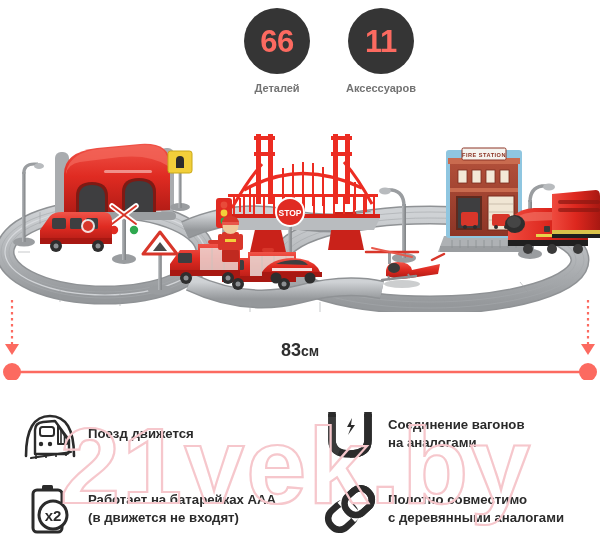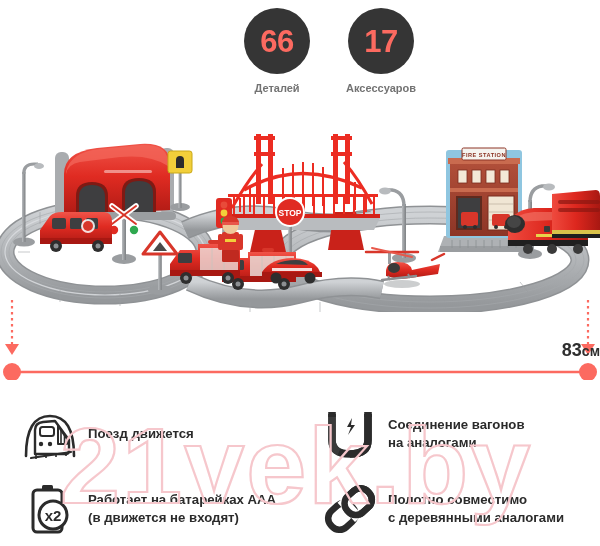--- a/index.html
+++ b/index.html
@@ -54,21 +54,21 @@
   .photo svg { display: block; }
 
   
   .dimension {
     position: absolute; left: 0; top: 300px;
     width: 600px; height: 80px;
     z-index: 6;
   }
   .dim-label {
     position: absolute; left: 0; top: 40px; width: 600px;
-    text-align: right;
+    text-align: center;
     color: #2e2e2e; font-size: 18px; font-weight: bold;
   }
   .dim-label .unit { font-size: 14px; }
 
   
   .features {
     position: absolute; left: 0; top: 396px;
     width: 532px; height: 150px;
     display: grid;
     grid-template-columns: 300px 300px;
@@ -97,21 +97,21 @@
 
 <div class="stats">
   <div class="stat">
     <div class="stat-circle">
       <span class="stat-number">66</span>
     </div>
     <span class="stat-label">Деталей</span>
   </div>
   <div class="stat">
     <div class="stat-circle">
-      <span class="stat-number">17</span>
+      <span class="stat-number">11</span>
     </div>
     <span class="stat-label">Аксессуаров</span>
   </div>
 </div>
 
 <div class="photo">
 <svg width="600" height="200" viewBox="0 0 600 200" xmlns="http://www.w3.org/2000/svg">
   <defs>
     <linearGradient id="trackG" x1="0" y1="0" x2="0" y2="1">
       <stop offset="0" stop-color="#cfd2d5"></stop>

